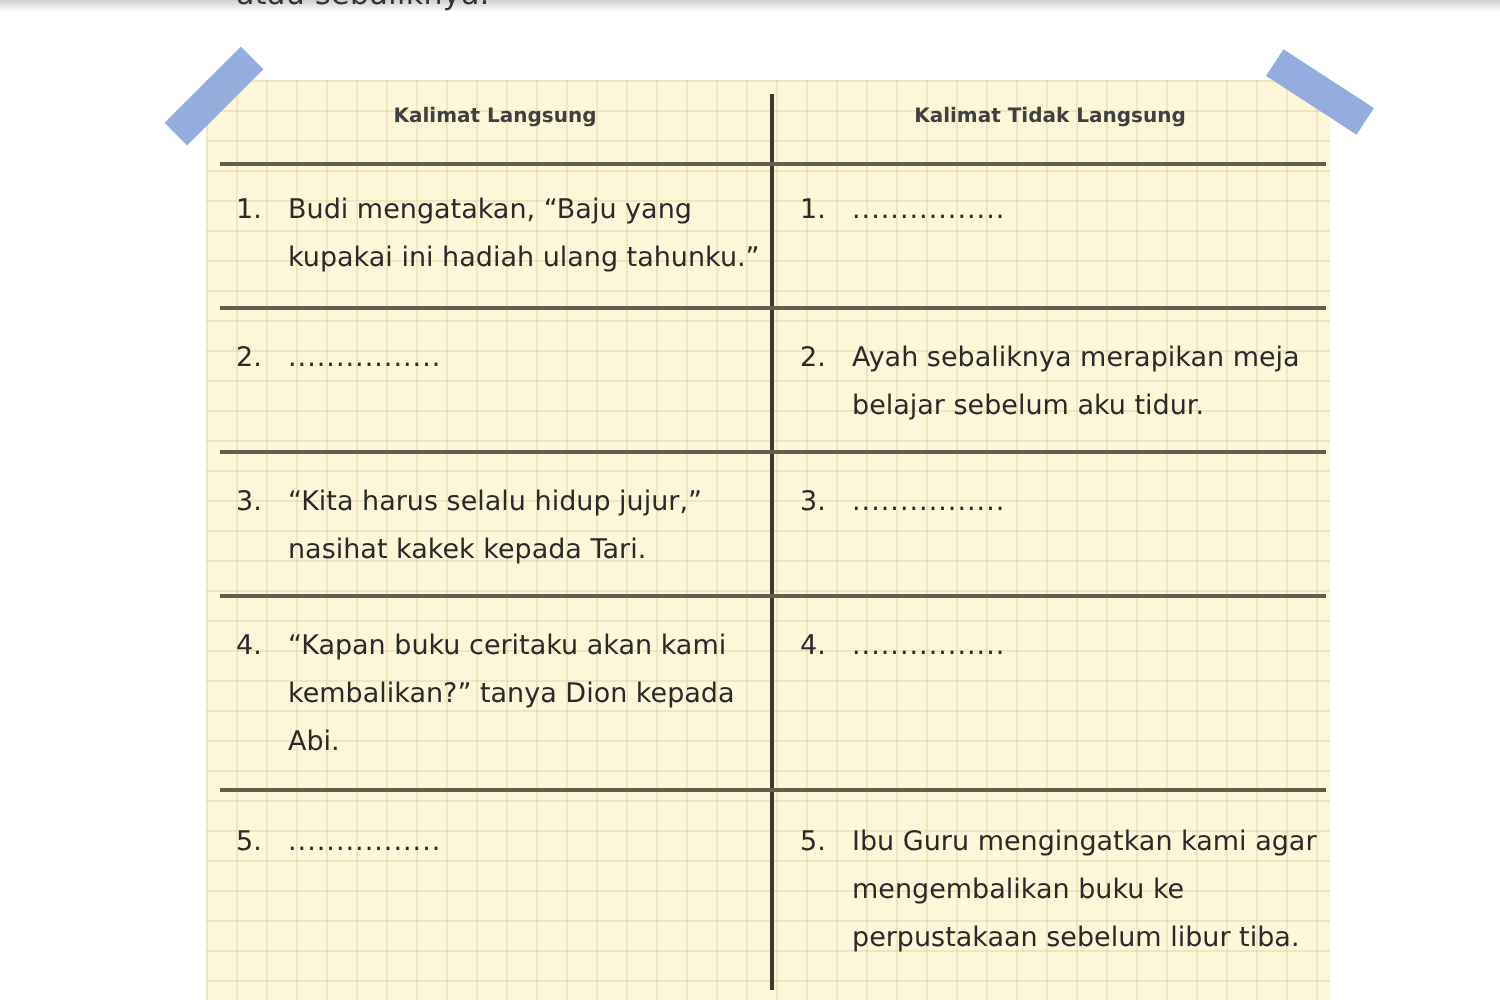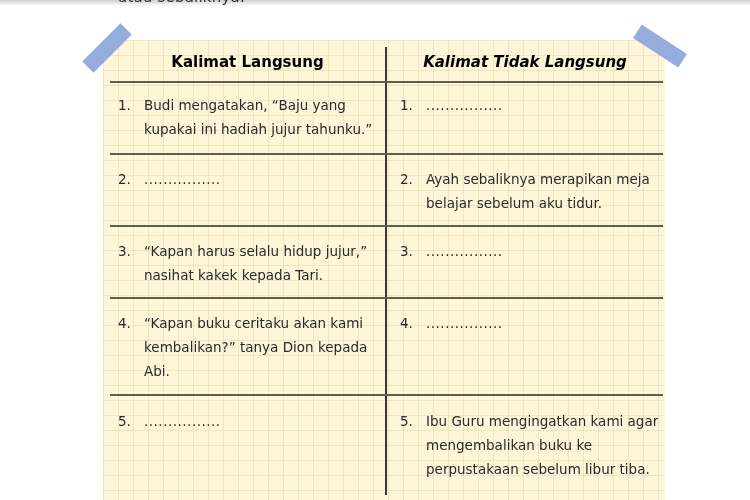--- a/index.html
+++ b/index.html
@@ -27,71 +27,71 @@
   .tape {
     position:absolute; background:#8fa9dc; opacity:0.95;
   }
   .tape-left { left:80px; top:40px; width:54px; height:16px; transform:rotate(-45deg); }
   .tape-right { left:633px; top:38px; width:54px; height:16px; transform:rotate(33deg); }
 
   .vline { position:absolute; left:385px; top:47px; width:1.5px; height:448px; background:#3a3a30; }
   .hline { position:absolute; left:110px; width:553px; height:2px; background:#5f5f4e; }
 
   .header {
-    position:absolute; top:53px; font-weight:bold; font-size:15px; color:#000000;
+    position:absolute; top:53px; font-weight:bold; font-size:10px; color:#404040;
     text-align:center;
   }
   .cell {
     position:absolute; font-size:13.5px; color:#2a2a2a; line-height:24px;
   }
   .num { position:absolute; left:0; top:0; }
   .txt { position:absolute; left:26px; top:0; width:240px; }
   .dots { letter-spacing:0.5px; }
 </style>
 </head>
 <body>
 
 <div class="topbar"></div>
 <div class="cut-text">atau sebaliknya.</div>
 
 <div class="paper"></div>
 <div class="tape tape-left"></div>
 <div class="tape tape-right"></div>
 
 <div class="header" style="left:110px;width:275px;">Kalimat Langsung</div>
-<div class="header" style="left:387px;width:276px;font-style:italic;">Kalimat Tidak Langsung</div>
+<div class="header" style="left:387px;width:276px;">Kalimat Tidak Langsung</div>
 
 <div class="vline"></div>
 <div class="hline" style="top:81px;"></div>
 <div class="hline" style="top:153px;"></div>
 <div class="hline" style="top:225px;"></div>
 <div class="hline" style="top:297px;"></div>
 <div class="hline" style="top:394px;"></div>
 
 <div class="cell" style="left:118px;top:93px;">
   <span class="num">1.</span>
-  <span class="txt">Budi mengatakan, “Baju yang kupakai ini hadiah jujur tahunku.”</span>
+  <span class="txt">Budi mengatakan, “Baju yang kupakai ini hadiah ulang tahunku.”</span>
 </div>
 <div class="cell" style="left:400px;top:93px;">
   <span class="num">1.</span>
   <span class="txt dots">................</span>
 </div>
 
 <div class="cell" style="left:118px;top:167px;">
   <span class="num">2.</span>
   <span class="txt dots">................</span>
 </div>
 <div class="cell" style="left:400px;top:167px;">
   <span class="num">2.</span>
   <span class="txt">Ayah sebaliknya merapikan meja belajar sebelum aku tidur.</span>
 </div>
 
 <div class="cell" style="left:118px;top:239px;">
   <span class="num">3.</span>
-  <span class="txt">“Kapan harus selalu hidup jujur,” nasihat kakek kepada Tari.</span>
+  <span class="txt">“Kita harus selalu hidup jujur,” nasihat kakek kepada Tari.</span>
 </div>
 <div class="cell" style="left:400px;top:239px;">
   <span class="num">3.</span>
   <span class="txt dots">................</span>
 </div>
 
 <div class="cell" style="left:118px;top:311px;">
   <span class="num">4.</span>
   <span class="txt">“Kapan buku ceritaku akan kami kembalikan?” tanya Dion kepada Abi.</span>
 </div>

